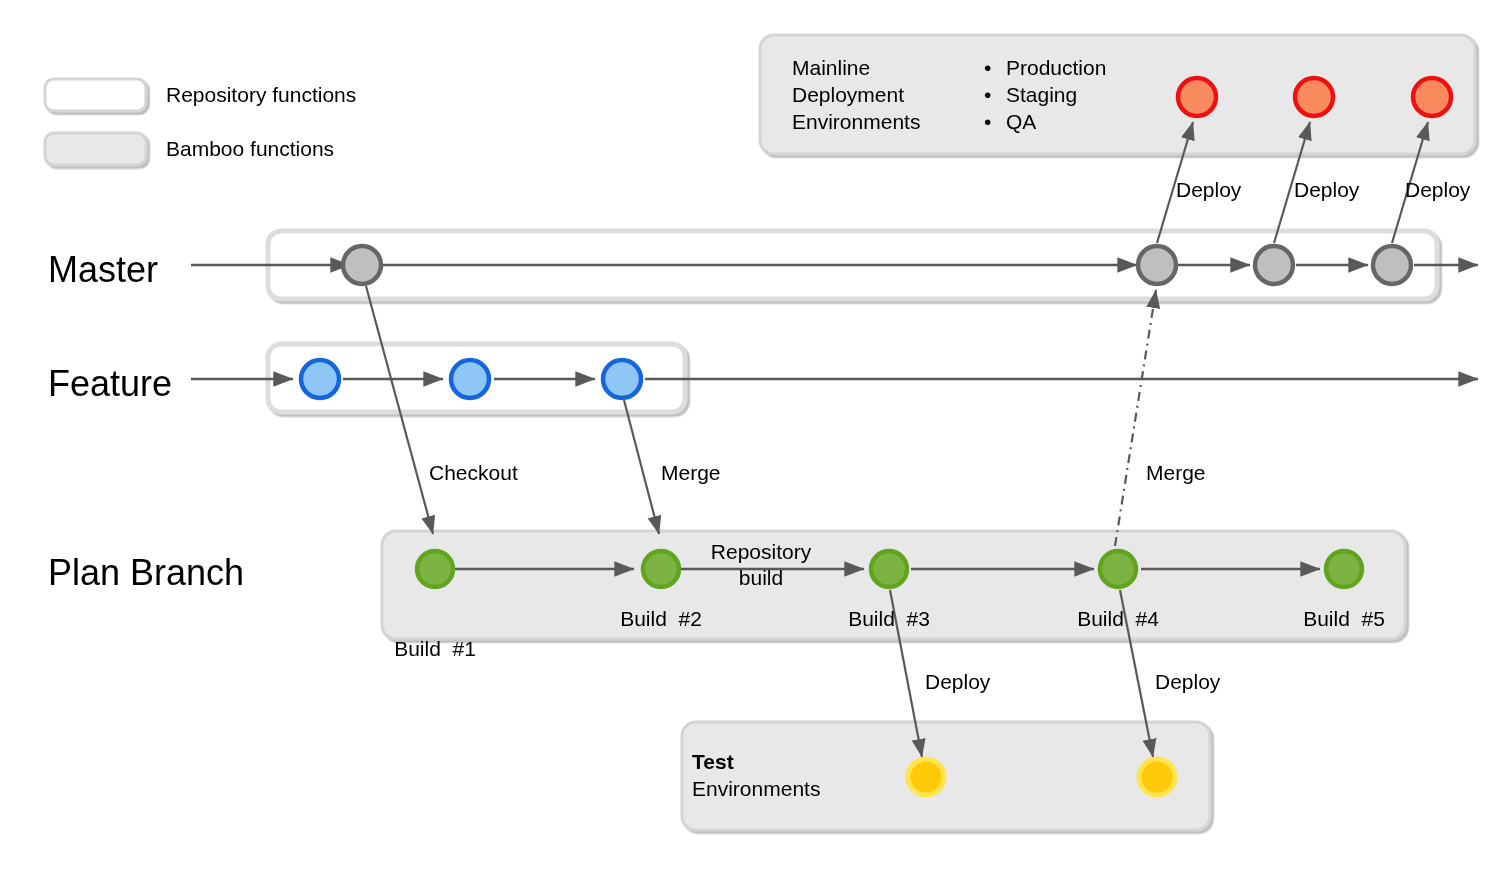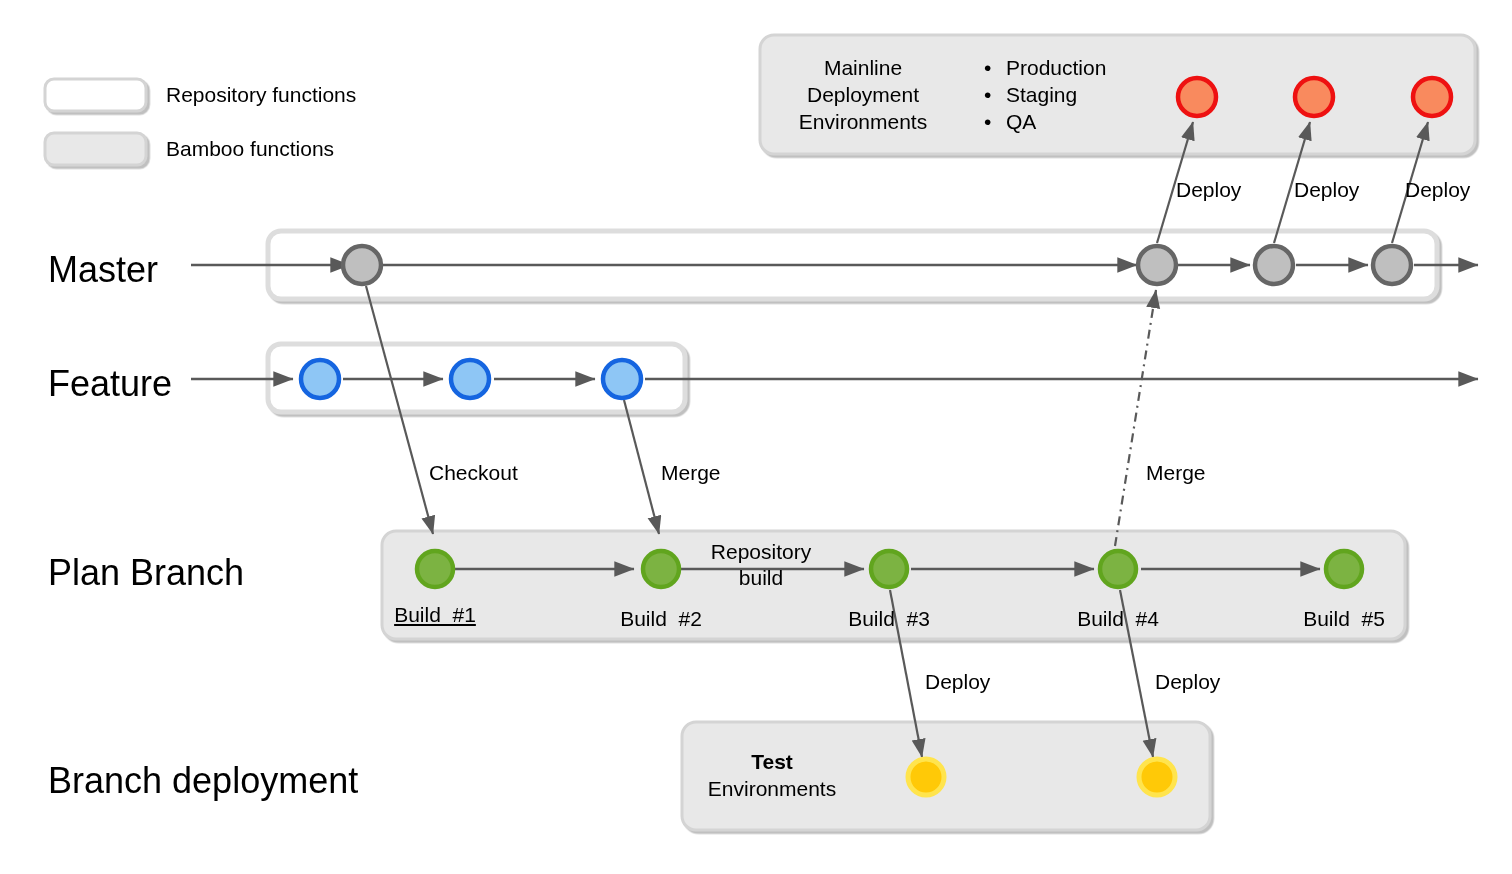--- a/index.html
+++ b/index.html
@@ -9,21 +9,21 @@
     font-family:"Liberation Sans","DejaVu Sans",sans-serif;
     color:#000000;
   }
   #stage{position:relative;width:1512px;height:874px;}
   svg#canvas{position:absolute;left:0;top:0;width:1512px;height:874px;}
   .lbl{position:absolute;white-space:pre;color:#000;line-height:1.18;}
   .row-title{font-size:36px;}
   .legend-text{font-size:21px;}
   .build-text{font-size:21px;}
   .edge-text{font-size:21px;}
-  .box-text{font-size:21px;text-align:center;}
+  .box-text{font-size:21px;text-align:left;}
   .bullet-text{font-size:21px;}
   .c-center{text-align:center;}
 </style>
 </head>
 <body>
 
 <div id="stage">
 
   <svg id="canvas" viewBox="0 0 1512 874">
     <defs>
@@ -146,34 +146,33 @@
   <div class="lbl bullet-text" style="left:984px;top:56px;">•</div>
   <div class="lbl bullet-text" style="left:1006px;top:56px;">Production</div>
   <div class="lbl bullet-text" style="left:984px;top:83px;">•</div>
   <div class="lbl bullet-text" style="left:1006px;top:83px;text-align:right;">Staging</div>
   <div class="lbl bullet-text" style="left:984px;top:110px;">•</div>
   <div class="lbl bullet-text" style="left:1006px;top:110px;">QA</div>
 
   <div class="lbl row-title" style="left:48px;top:249px;">Master</div>
   <div class="lbl row-title" style="left:48px;top:363px;">Feature</div>
   <div class="lbl row-title" style="left:48px;top:552px;">Plan Branch</div>
-  <div class="lbl row-title" style="left:48px;top:760px;">Branch deployment</div>
 
   <div class="lbl edge-text" style="left:1176px;top:178px;">Deploy</div>
   <div class="lbl edge-text" style="left:1294px;top:178px;">Deploy</div>
   <div class="lbl edge-text" style="left:1405px;top:178px;">Deploy</div>
 
   <div class="lbl edge-text" style="left:429px;top:461px;">Checkout</div>
   <div class="lbl edge-text" style="left:661px;top:461px;">Merge</div>
   <div class="lbl edge-text" style="left:1146px;top:461px;">Merge</div>
 
   <div class="lbl edge-text c-center" style="left:697px;top:540px;width:128px;">Repository</div>
   <div class="lbl edge-text c-center" style="left:697px;top:566px;width:128px;">build</div>
 
-  <div class="lbl build-text c-center" style="left:370px;top:603px;width:130px;text-decoration:underline;">Build  #1</div>
+  <div class="lbl build-text c-center" style="left:370px;top:637px;width:130px;">Build  #1</div>
   <div class="lbl build-text c-center" style="left:596px;top:607px;width:130px;">Build  #2</div>
   <div class="lbl build-text c-center" style="left:824px;top:607px;width:130px;">Build  #3</div>
   <div class="lbl build-text c-center" style="left:1053px;top:607px;width:130px;">Build  #4</div>
   <div class="lbl build-text c-center" style="left:1279px;top:607px;width:130px;">Build  #5</div>
 
   <div class="lbl edge-text" style="left:925px;top:670px;">Deploy</div>
   <div class="lbl edge-text" style="left:1155px;top:670px;">Deploy</div>
 
   <div class="lbl box-text" style="left:692px;top:750px;width:160px;font-weight:bold;">Test</div>
   <div class="lbl box-text" style="left:692px;top:777px;width:160px;">Environments</div>

